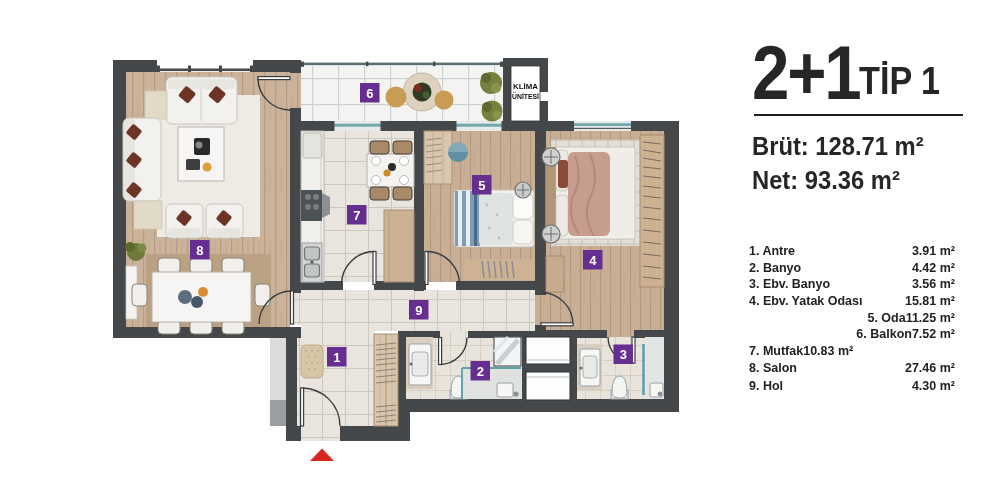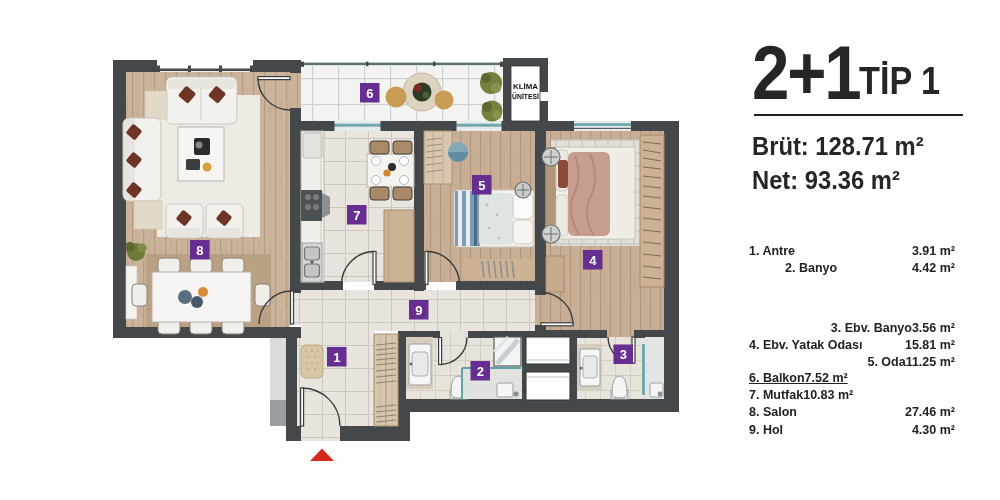--- a/index.html
+++ b/index.html
@@ -619,37 +619,37 @@
 
 <div style="position:absolute;left:752px;top:132px;"><span class="cond" style="transform:scaleX(0.95);font-size:25px;font-weight:bold;color:#262626;">Brüt: 128.71 m²</span></div>
 
 <div style="position:absolute;left:752px;top:166px;"><span class="cond" style="transform:scaleX(0.95);font-size:25px;font-weight:bold;color:#262626;">Net: 93.36 m²</span></div>
 
 <div style="position:absolute;left:749px;top:244px;width:206px;font-size:12.5px;font-weight:bold;color:#222;">
   <div style="display:flex;justify-content:space-between;height:16.7px;">
         <span>1. Antre</span>
         <span>3.91 m²</span>
       </div>
-  <div style="display:flex;justify-content:space-between;height:16.7px;margin-left:36px;">
+  <div style="display:flex;justify-content:space-between;height:16.7px;">
         <span>2. Banyo</span>
         <span>4.42 m²</span>
       </div>
-  <div style="display:flex;justify-content:flex-end;height:16.7px;margin-top:44px;">
+  <div style="display:flex;justify-content:space-between;height:16.7px;">
         <span>3. Ebv. Banyo</span>
         <span>3.56 m²</span>
       </div>
   <div style="display:flex;justify-content:space-between;height:16.7px;gap:38px;">
         <span>4. Ebv. Yatak Odası</span>
         <span>15.81 m²</span>
       </div>
   <div style="display:flex;justify-content:flex-end;height:16.7px;">
         <span>5. Oda</span>
         <span>11.25 m²</span>
       </div>
-  <div style="display:flex;justify-content:flex-start;height:16.7px;text-decoration:underline;">
+  <div style="display:flex;justify-content:flex-end;height:16.7px;">
         <span>6. Balkon</span>
         <span>7.52 m²</span>
       </div>
   <div style="display:flex;justify-content:flex-start;height:16.7px;">
         <span>7. Mutfak</span>
         <span>10.83 m²</span>
       </div>
   <div style="display:flex;justify-content:space-between;height:16.7px;">
         <span>8. Salon</span>
         <span>27.46 m²</span>

